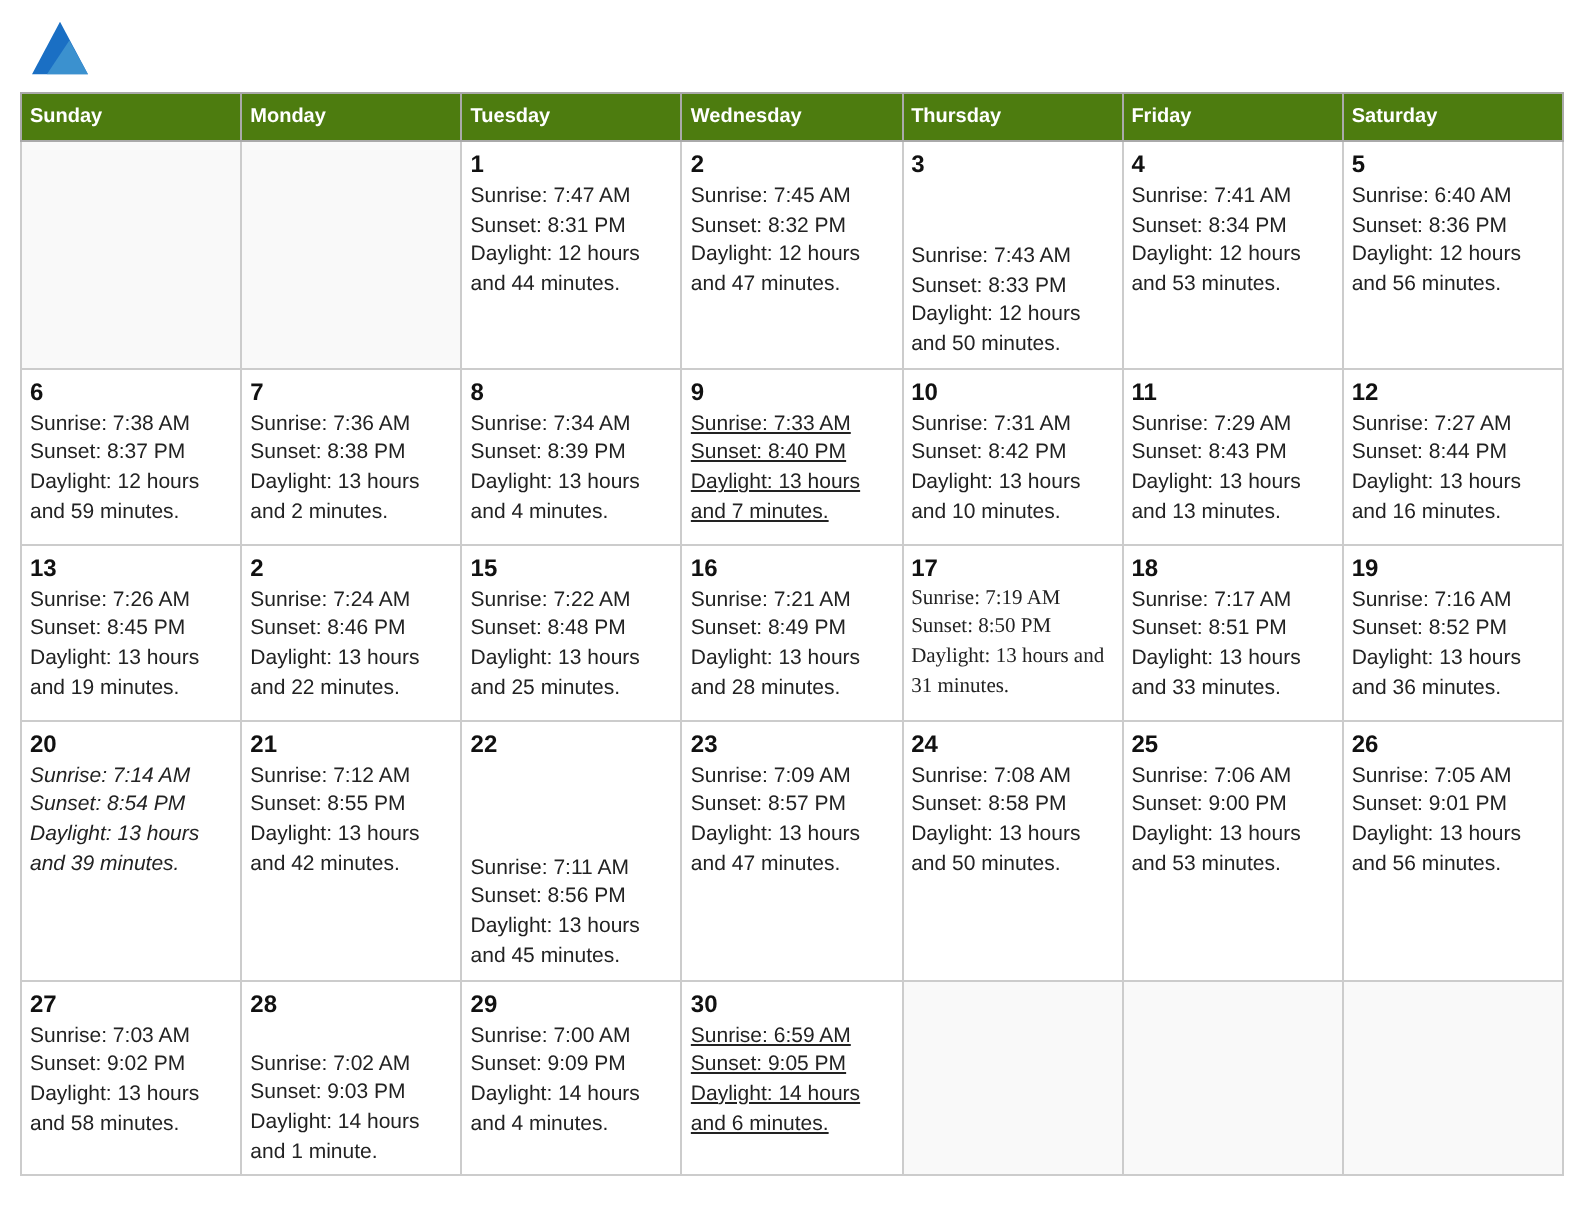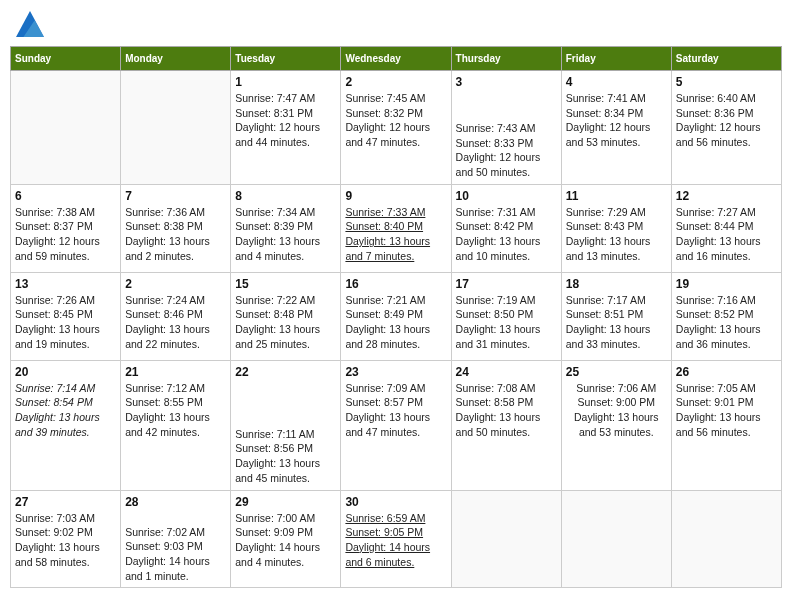--- a/index.html
+++ b/index.html
@@ -222,21 +222,21 @@
 Daylight: 13 hours and 25 minutes.</div>
         </td>
         <td>
           <div class="day-num">16</div>
           <div class="day-info" style="white-space: pre-line;">Sunrise: 7:21 AM
 Sunset: 8:49 PM
 Daylight: 13 hours and 28 minutes.</div>
         </td>
         <td>
           <div class="day-num">17</div>
-          <div class="day-info" style="white-space: pre-line;">Sunrise: 7:19 AM
+          <div class="day-info" style="white-space: pre-line; font-family: Liberation Serif, serif;">Sunrise: 7:19 AM
 Sunset: 8:50 PM
 Daylight: 13 hours and 31 minutes.</div>
         </td>
         <td>
           <div class="day-num">18</div>
           <div class="day-info" style="white-space: pre-line;">Sunrise: 7:17 AM
 Sunset: 8:51 PM
 Daylight: 13 hours and 33 minutes.</div>
         </td>
         <td>
@@ -272,21 +272,21 @@
 Daylight: 13 hours and 47 minutes.</div>
         </td>
         <td>
           <div class="day-num">24</div>
           <div class="day-info" style="white-space: pre-line;">Sunrise: 7:08 AM
 Sunset: 8:58 PM
 Daylight: 13 hours and 50 minutes.</div>
         </td>
         <td>
           <div class="day-num">25</div>
-          <div class="day-info" style="white-space: pre-line; text-align: center;">Sunrise: 7:06 AM
+          <div class="day-info" style="white-space: pre-line;">Sunrise: 7:06 AM
 Sunset: 9:00 PM
 Daylight: 13 hours and 53 minutes.</div>
         </td>
         <td>
           <div class="day-num">26</div>
           <div class="day-info" style="white-space: pre-line;">Sunrise: 7:05 AM
 Sunset: 9:01 PM
 Daylight: 13 hours and 56 minutes.</div>
         </td>
       </tr>

